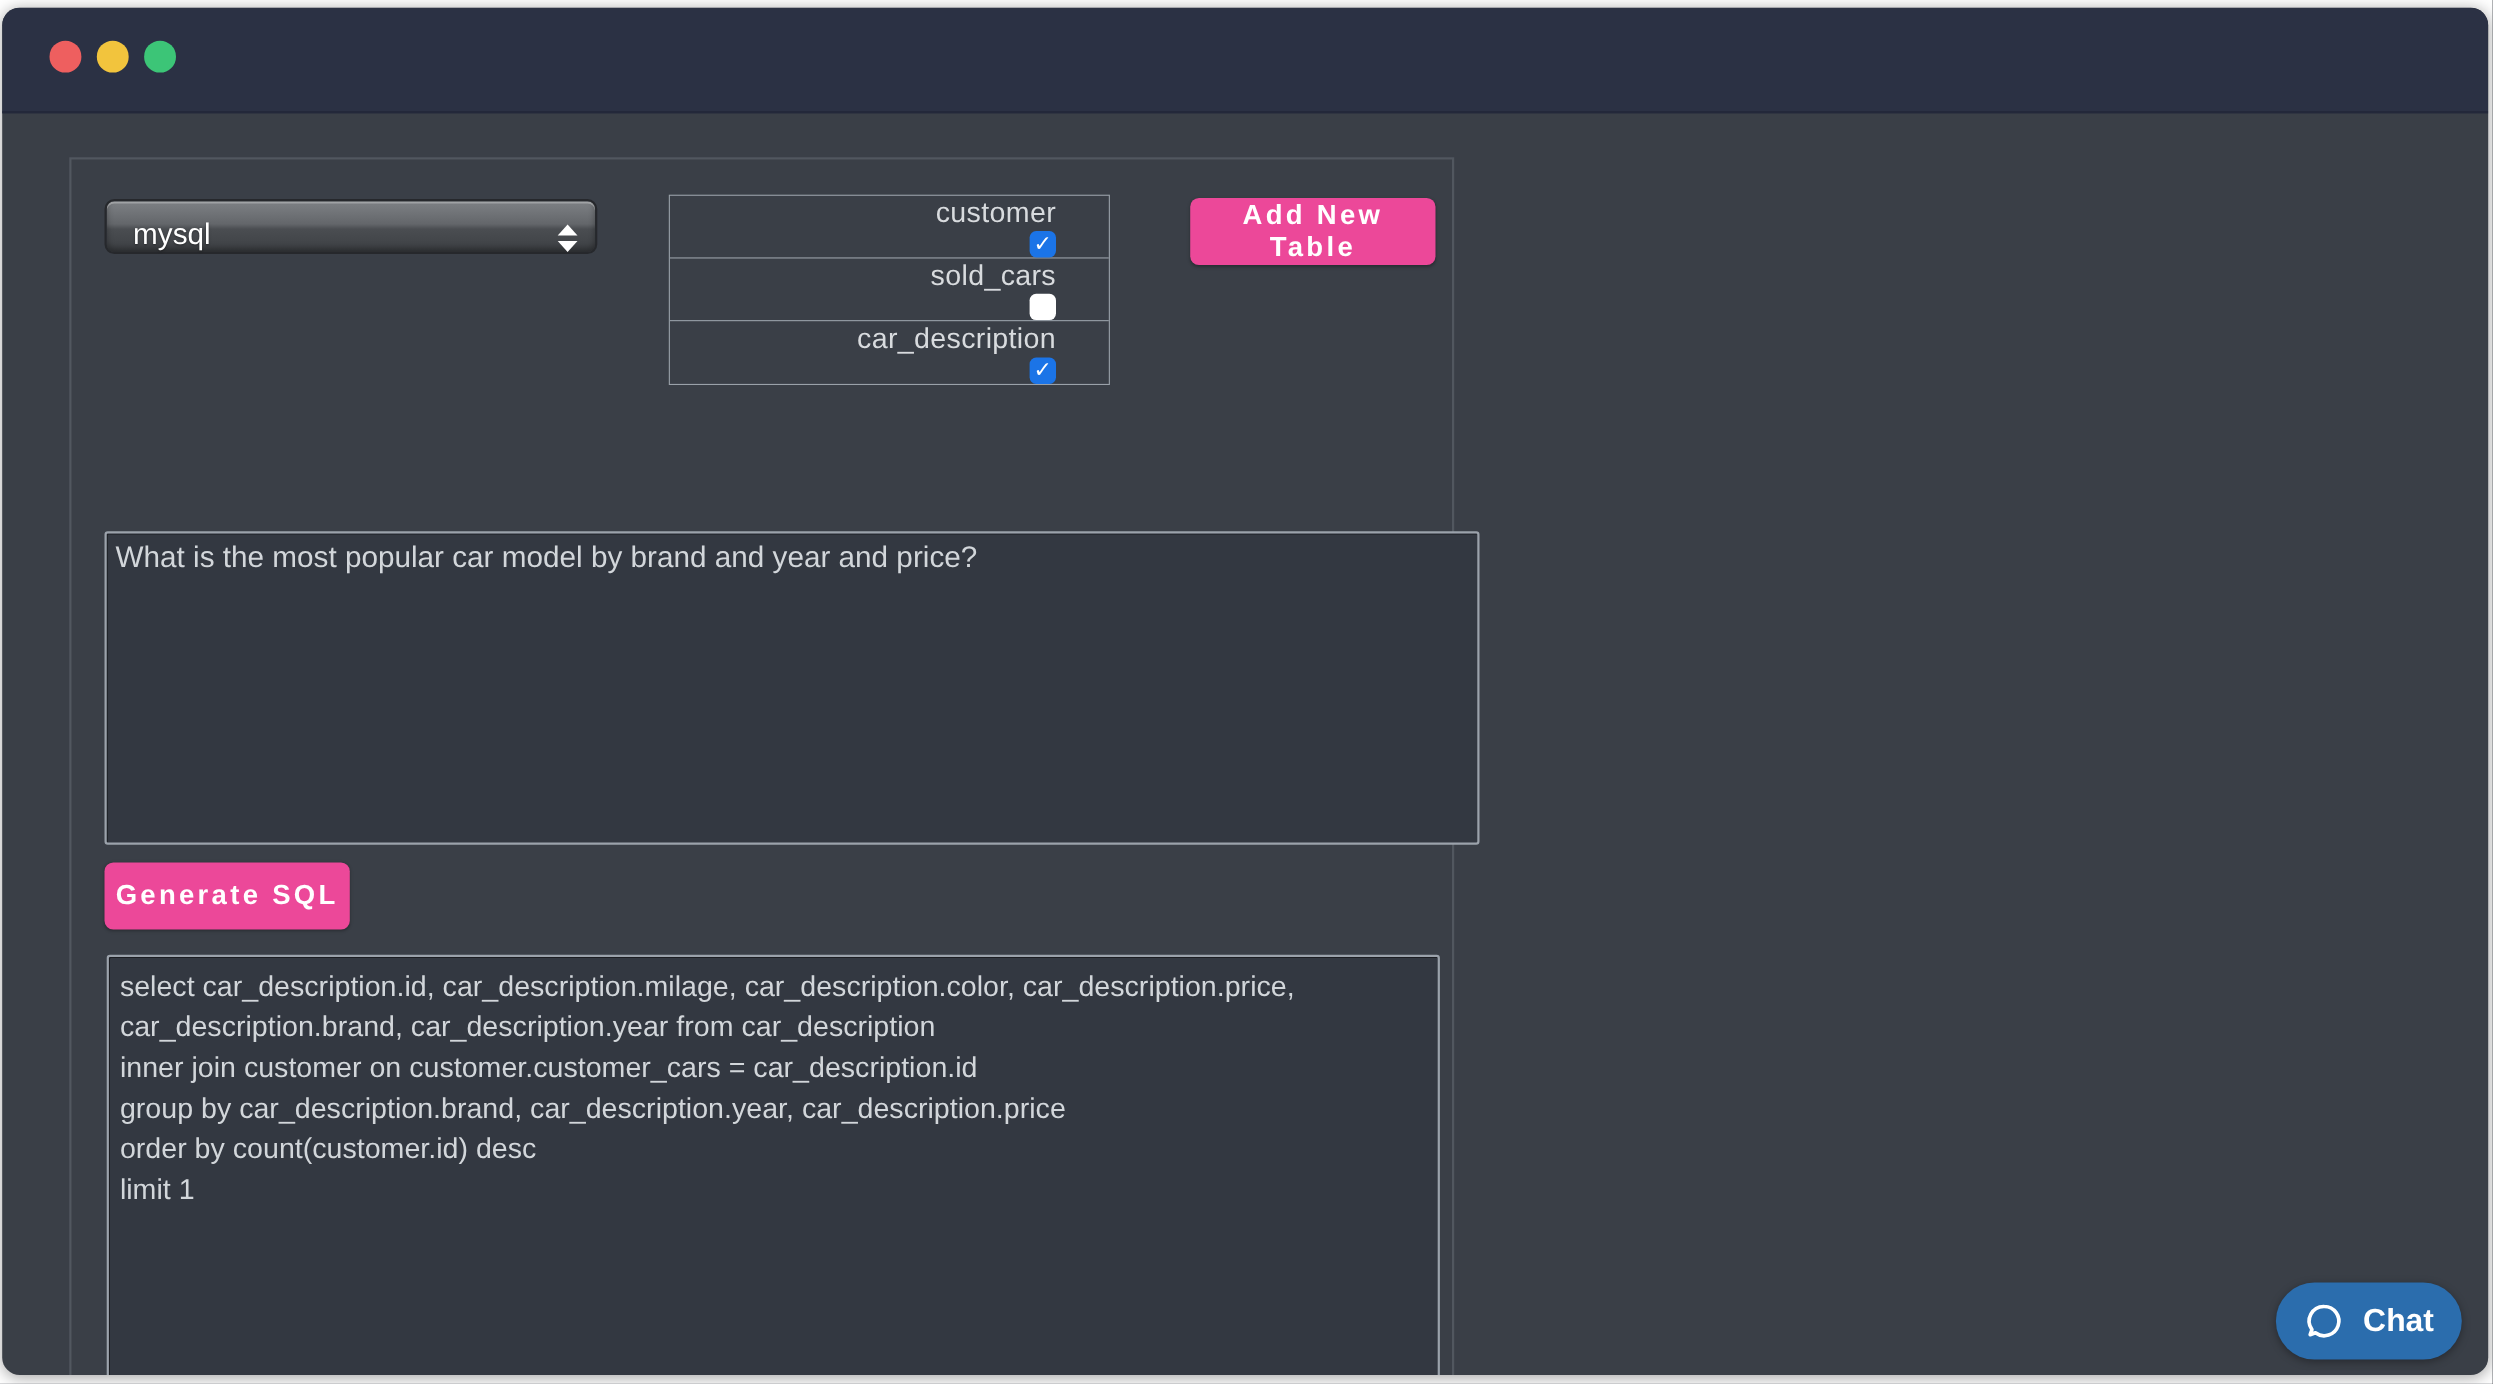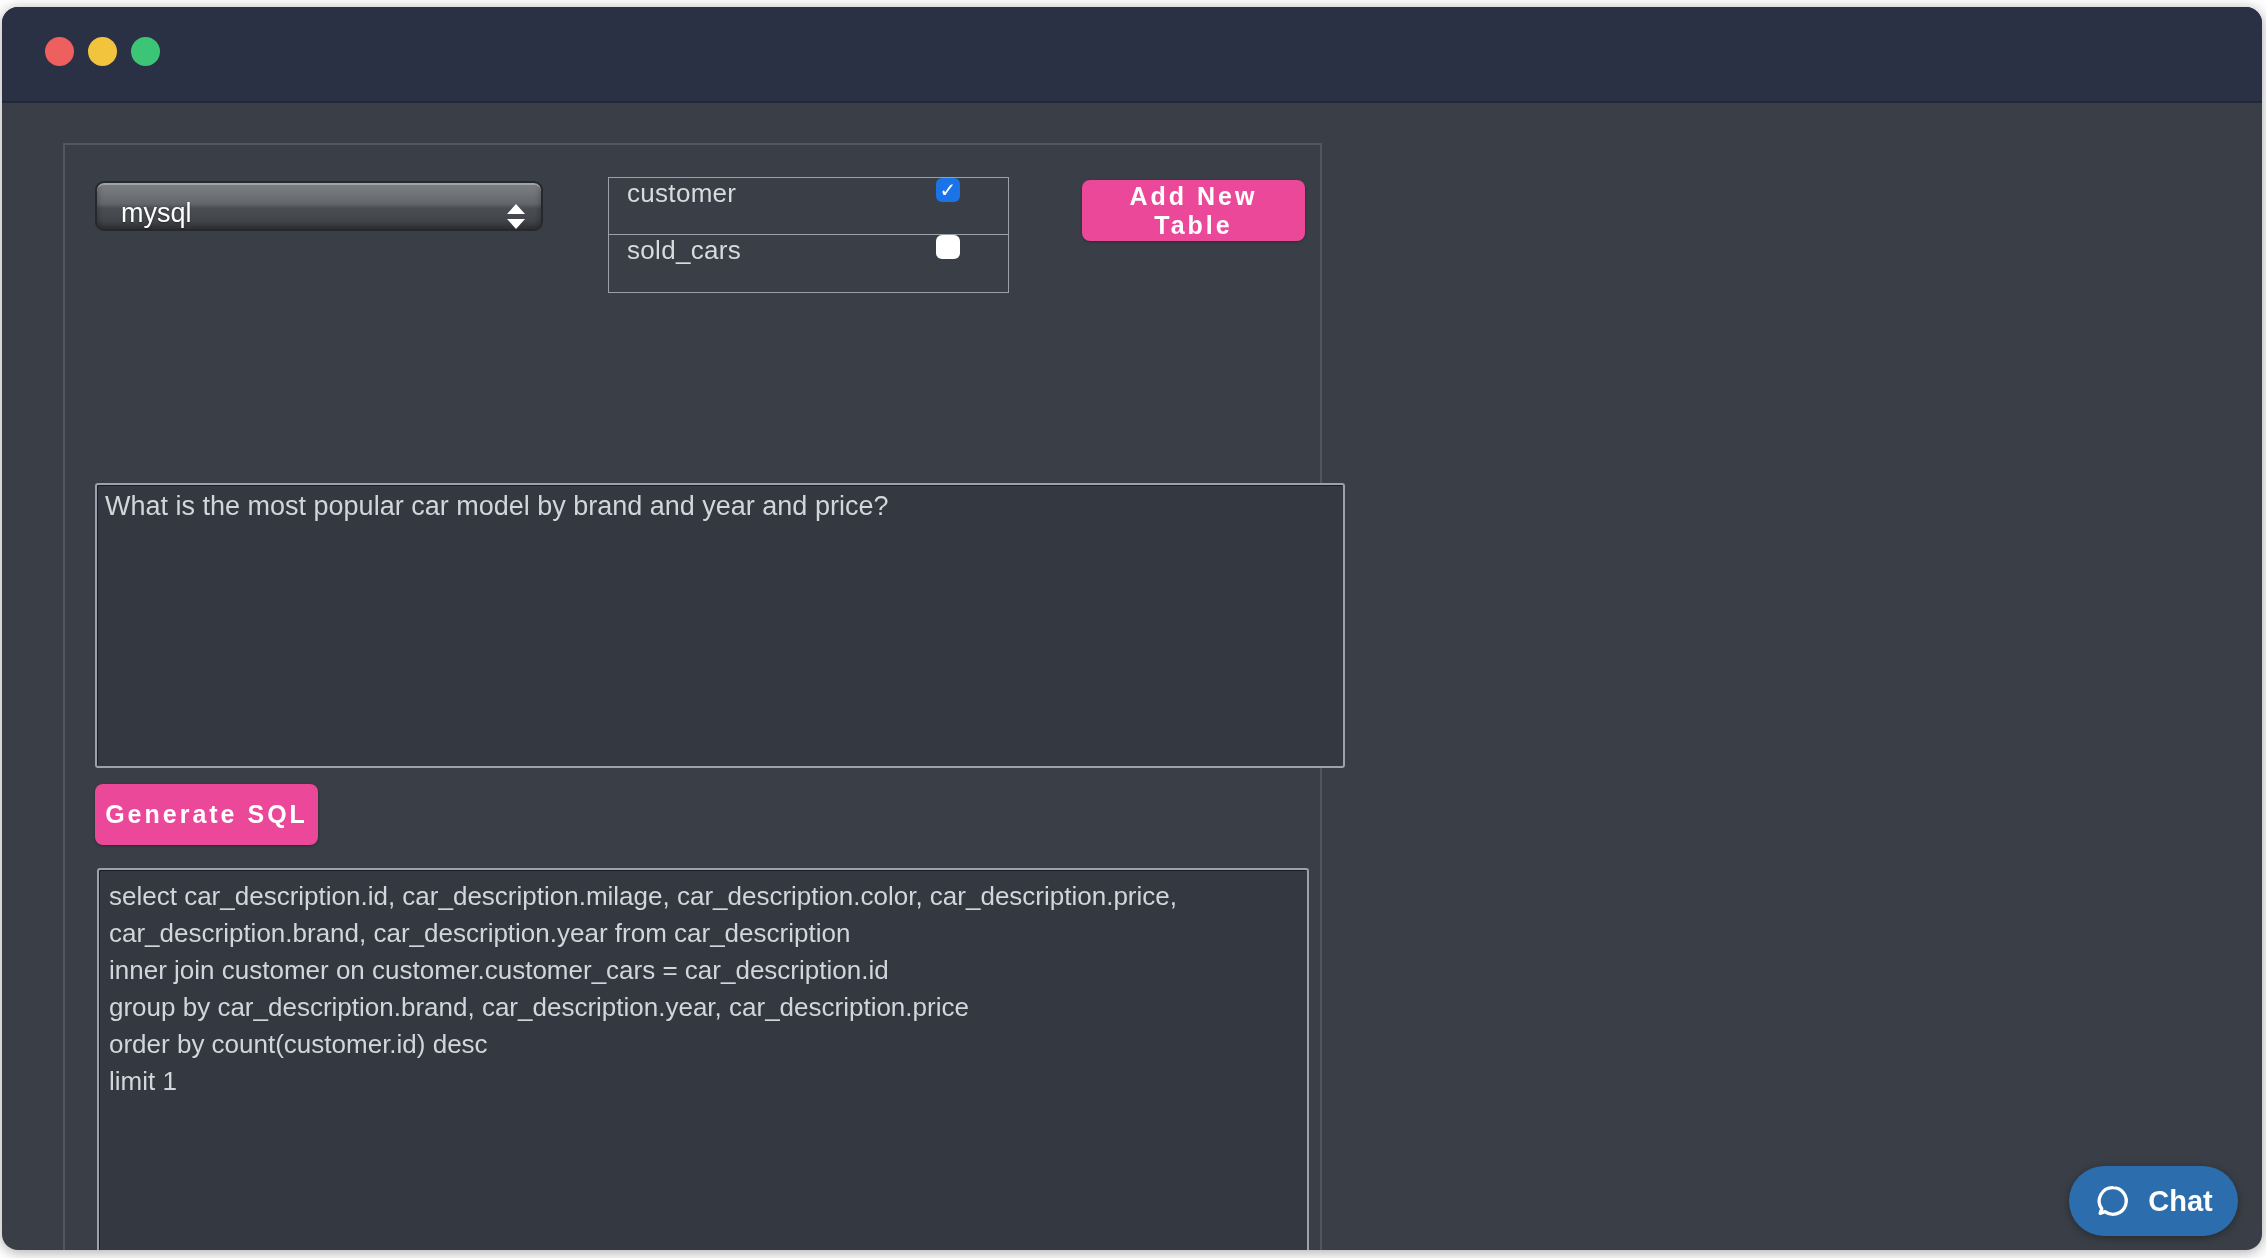--- a/index.html
+++ b/index.html
@@ -74,24 +74,25 @@
 
   
   .table-list{
     position:absolute;left:543px;top:32px;
     width:401px;
     border:1px solid #9aa1a9;
     box-sizing:border-box;
   }
   .table-row{
     height:57px;
-    display:flex;align-items:flex-start;
+    display:flex;align-items:flex-end;
     border-bottom:1px solid #9aa1a9;
     padding:0 48px 0 18px;
     box-sizing:border-box;
+    flex-direction:column;
   }
   .table-row:last-child{border-bottom:none;}
   .table-row .tname{
     color:#d8dbde;font-size:26px;letter-spacing:.3px;
     flex:1;
   }
   .checkbox{
     width:24px;height:24px;border-radius:6px;
     background:#ffffff;
     cursor:pointer;
@@ -189,20 +190,24 @@
 
     <div class="table-list">
       <div class="table-row">
         <span class="tname">customer</span>
         <span class="checkbox" data-checked="true"></span>
       </div>
       <div class="table-row">
         <span class="tname">sold_cars</span>
         <span class="checkbox" data-checked="false"></span>
       </div>
+      <div class="table-row">
+        <span class="tname">car_description</span>
+        <span class="checkbox" data-checked="true"></span>
+      </div>
     </div>
 
     <button class="btn add-table">Add New Table</button>
 
     <textarea class="question" spellcheck="false" style="">What is the most popular car model by brand and year and price?</textarea>
 
     <button class="btn generate">Generate SQL</button>
 
     <textarea class="sql" spellcheck="false" style="">select car_description.id, car_description.milage, car_description.color, car_description.price,
 car_description.brand, car_description.year from car_description

